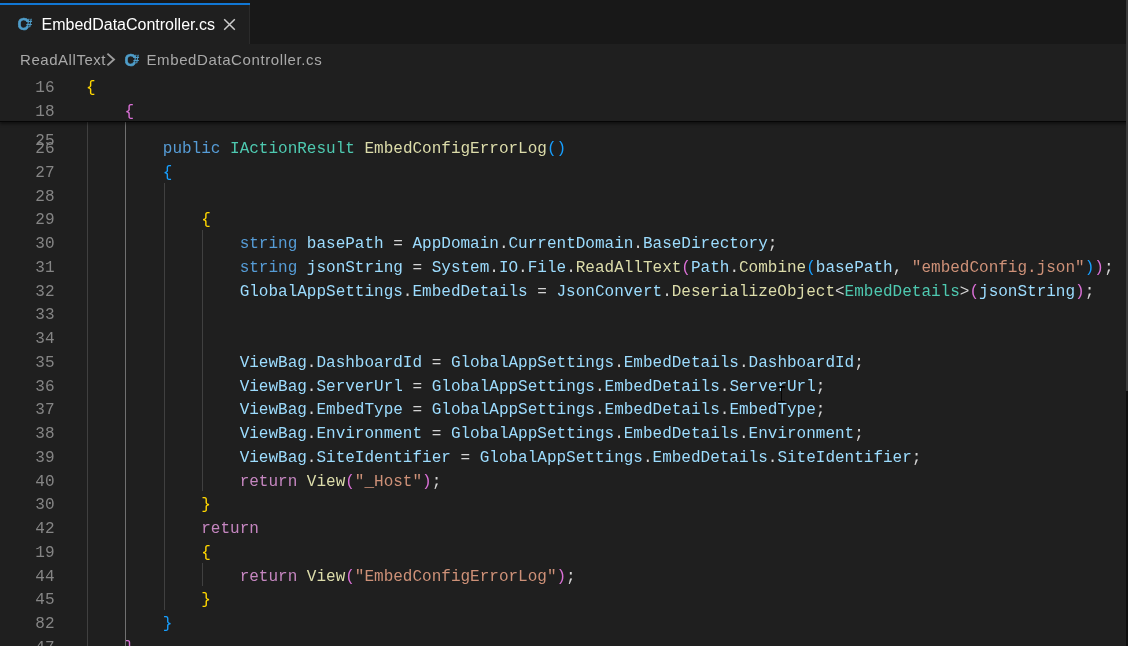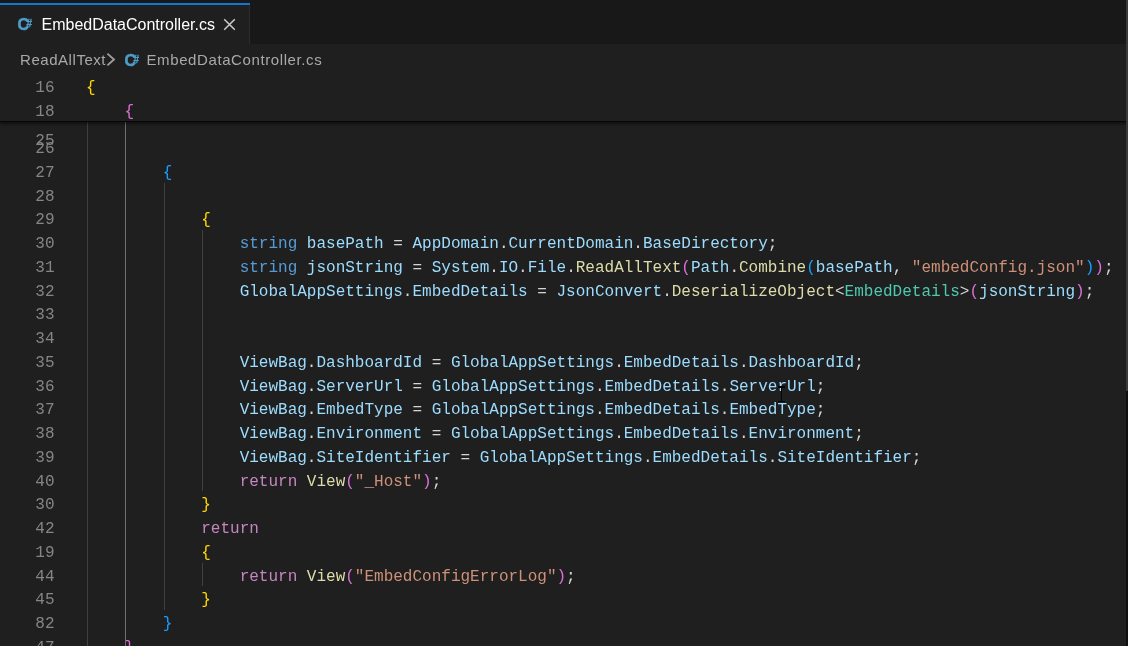--- a/index.html
+++ b/index.html
@@ -3,21 +3,21 @@
 * {margin:0;padding:0;box-sizing:border-box}
 html,body {width:1128px;height:646px;background:#1f1f1f;overflow:hidden;position:relative}
 .row {position:absolute;left:0;width:1128px;height:23.75px;line-height:23.75px;white-space:pre;font-family:"Liberation Mono",monospace;font-size:16px;color:#D4D4D4}
 .row i {font-style:normal}
 .ln {position:absolute;left:0;width:54.5px;text-align:right;color:#858585;display:inline-block}
 .c {position:absolute;left:86.0px}
 </style></head>
 <body>
 
 <div class="row" style="top:130px"><span class="ln">25</span><span class="c"></span></div>
-<div class="row" style="top:138.00px"><span class="ln">26</span></div>
+<div class="row" style="top:138.00px"><span class="ln">26</span><span class="c">        <i style="color:#569CD6">public</i> <i style="color:#4EC9B0">IActionResult</i> <i style="color:#DCDCAA">EmbedConfigErrorLog</i><i style="color:#179FFF">()</i></span></div>
 <div class="row" style="top:161.75px"><span class="ln">27</span><span class="c">        <i style="color:#179FFF">{</i></span></div>
 <div class="row" style="top:185.50px"><span class="ln">28</span></div>
 <div class="row" style="top:209.25px"><span class="ln">29</span><span class="c">            <i style="color:#FFD700">{</i></span></div>
 <div class="row" style="top:233.00px"><span class="ln">30</span><span class="c">                <i style="color:#569CD6">string</i> <i style="color:#9CDCFE">basePath</i> <i style="color:#D4D4D4">=</i> <i style="color:#9CDCFE">AppDomain</i><i style="color:#D4D4D4">.</i><i style="color:#9CDCFE">CurrentDomain</i><i style="color:#D4D4D4">.</i><i style="color:#9CDCFE">BaseDirectory</i><i style="color:#D4D4D4">;</i></span></div>
 <div class="row" style="top:256.75px"><span class="ln">31</span><span class="c">                <i style="color:#569CD6">string</i> <i style="color:#9CDCFE">jsonString</i> <i style="color:#D4D4D4">=</i> <i style="color:#9CDCFE">System</i><i style="color:#D4D4D4">.</i><i style="color:#9CDCFE">IO</i><i style="color:#D4D4D4">.</i><i style="color:#9CDCFE">File</i><i style="color:#D4D4D4">.</i><i style="color:#DCDCAA">ReadAllText</i><i style="color:#DA70D6">(</i><i style="color:#9CDCFE">Path</i><i style="color:#D4D4D4">.</i><i style="color:#DCDCAA">Combine</i><i style="color:#179FFF">(</i><i style="color:#9CDCFE">basePath</i><i style="color:#D4D4D4">,</i> <i style="color:#CE9178">"embedConfig.json"</i><i style="color:#179FFF">)</i><i style="color:#DA70D6">)</i><i style="color:#D4D4D4">;</i></span></div>
 <div class="row" style="top:280.50px"><span class="ln">32</span><span class="c">                <i style="color:#9CDCFE">GlobalAppSettings</i><i style="color:#D4D4D4">.</i><i style="color:#9CDCFE">EmbedDetails</i> <i style="color:#D4D4D4">=</i> <i style="color:#9CDCFE">JsonConvert</i><i style="color:#D4D4D4">.</i><i style="color:#DCDCAA">DeserializeObject</i><i style="color:#D4D4D4">&lt;</i><i style="color:#4EC9B0">EmbedDetails</i><i style="color:#D4D4D4">&gt;</i><i style="color:#DA70D6">(</i><i style="color:#9CDCFE">jsonString</i><i style="color:#DA70D6">)</i><i style="color:#D4D4D4">;</i></span></div>
 <div class="row" style="top:304.25px"><span class="ln">33</span><span class="c"></span></div>
 <div class="row" style="top:328.00px"><span class="ln">34</span></div>
 <div class="row" style="top:351.75px"><span class="ln">35</span><span class="c">                <i style="color:#9CDCFE">ViewBag</i><i style="color:#D4D4D4">.</i><i style="color:#9CDCFE">DashboardId</i> <i style="color:#D4D4D4">=</i> <i style="color:#9CDCFE">GlobalAppSettings</i><i style="color:#D4D4D4">.</i><i style="color:#9CDCFE">EmbedDetails</i><i style="color:#D4D4D4">.</i><i style="color:#9CDCFE">DashboardId</i><i style="color:#D4D4D4">;</i></span></div>
 <div class="row" style="top:375.50px"><span class="ln">36</span><span class="c">                <i style="color:#9CDCFE">ViewBag</i><i style="color:#D4D4D4">.</i><i style="color:#9CDCFE">ServerUrl</i> <i style="color:#D4D4D4">=</i> <i style="color:#9CDCFE">GlobalAppSettings</i><i style="color:#D4D4D4">.</i><i style="color:#9CDCFE">EmbedDetails</i><i style="color:#D4D4D4">.</i><i style="color:#9CDCFE">ServerUrl</i><i style="color:#D4D4D4">;</i></span></div>

